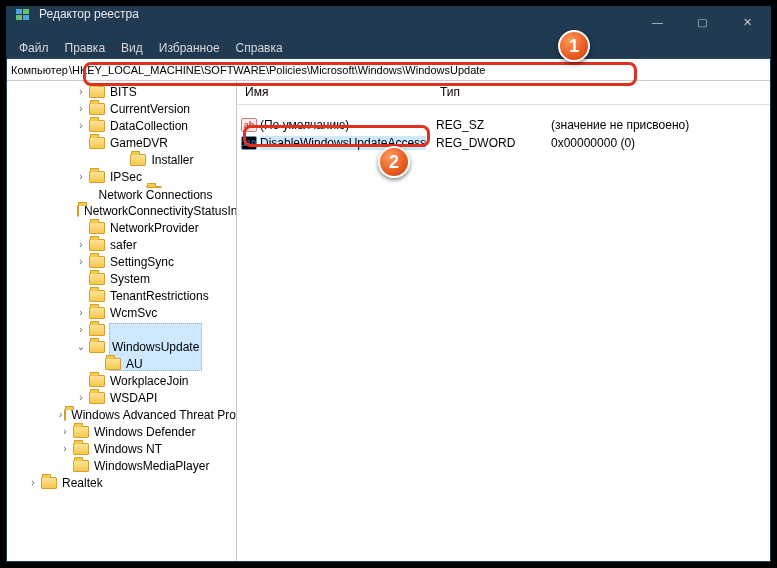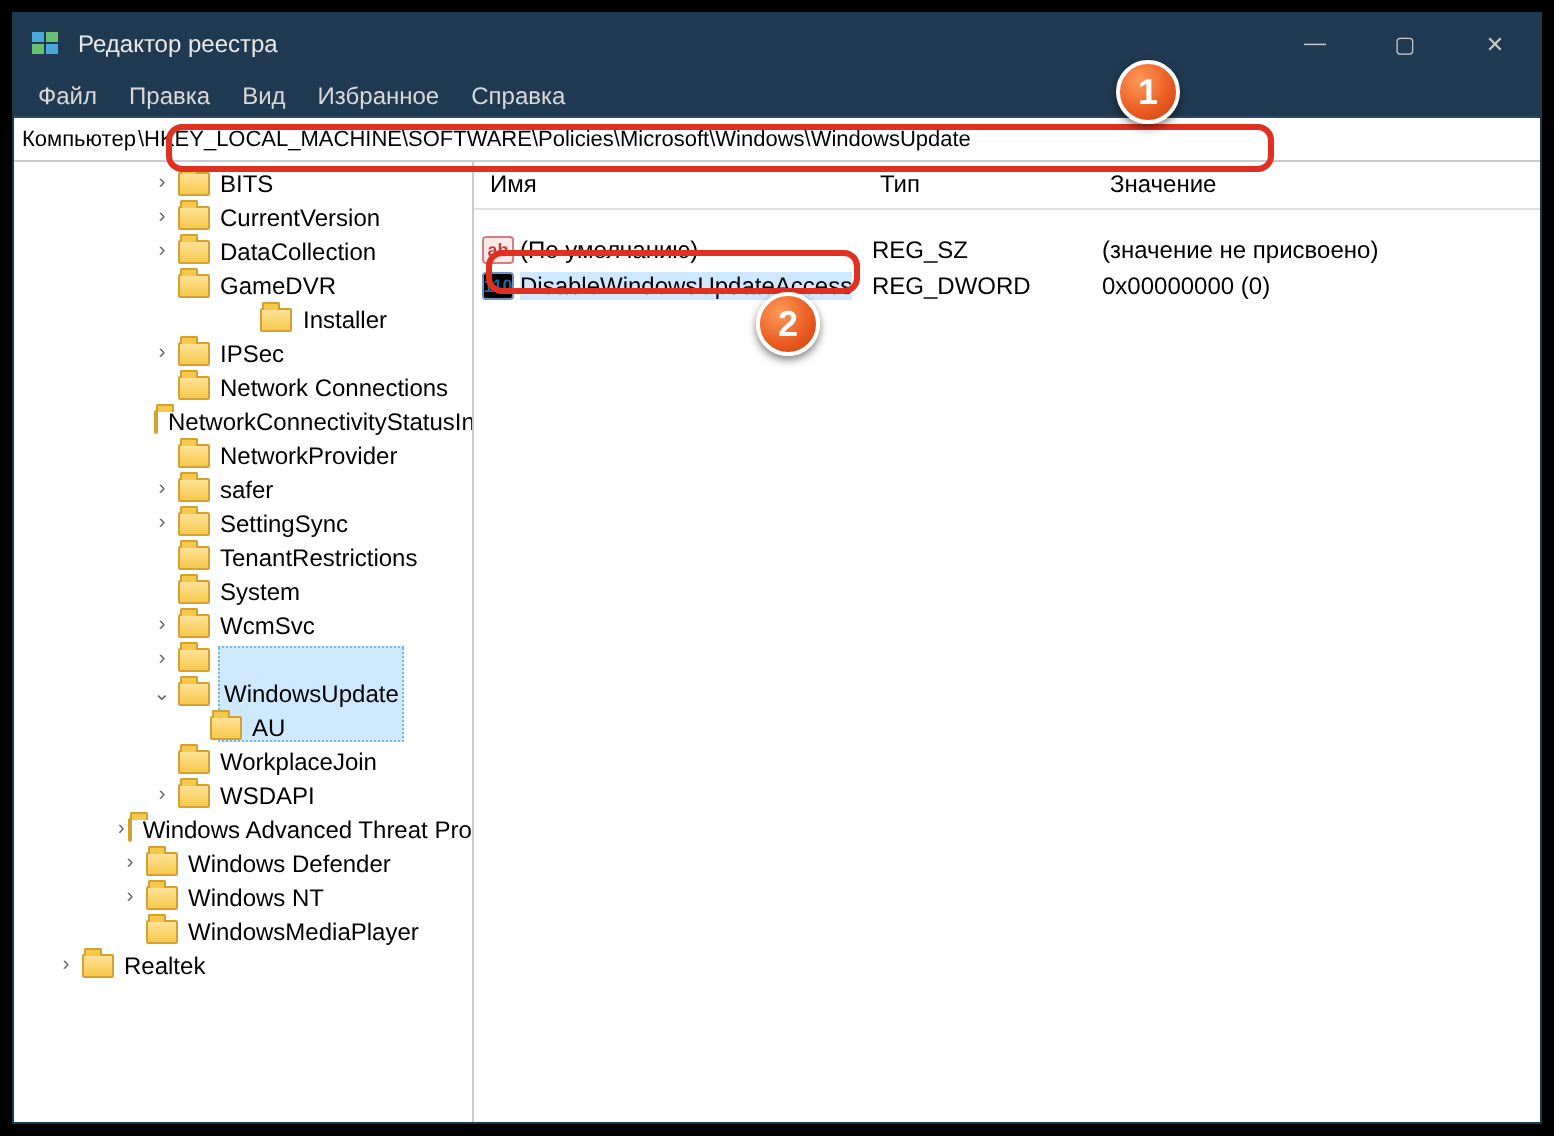--- a/index.html
+++ b/index.html
@@ -18,21 +18,21 @@
     background: #fff;
     display: flex;
     flex-direction: column;
     border: 1px solid #1a3a52;
   }
   .titlebar {
     height: 30px;
     background: #203a52;
     color: #fff;
     display: flex;
-    align-items: center;
+    align-items: flex-start;
     padding: 0 0 0 8px;
   }
   .titlebar .app-icon {
     width: 16px; height: 16px;
     margin-right: 8px;
     display: inline-flex;
     align-items: center; justify-content: center;
   }
   .titlebar .title { font-size: 12px; color: #e8e8e8; }
   .win-controls { margin-left: auto; display: flex; }
@@ -264,21 +264,21 @@
         <div class="tree-row" style="padding-left: 68px; justify-content: center;">
           <span class="expander"></span>
           <span class="folder"></span>
           <span class="label">Installer</span>
         </div>
         <div class="tree-row" style="padding-left: 68px;">
           <span class="expander">›</span>
           <span class="folder"></span>
           <span class="label">IPSec</span>
         </div>
-        <div class="tree-row" style="padding-left: 68px;">
+        <div class="tree-row" style="padding-left: 68px; flex-direction: column;">
           <span class="expander"></span>
           <span class="folder"></span>
           <span class="label">Network Connections</span>
         </div>
         <div class="tree-row" style="padding-left: 68px;">
           <span class="expander"></span>
           <span class="folder"></span>
           <span class="label">NetworkConnectivityStatusIndicator</span>
         </div>
         <div class="tree-row" style="padding-left: 68px;">
@@ -292,26 +292,26 @@
           <span class="label">safer</span>
         </div>
         <div class="tree-row" style="padding-left: 68px;">
           <span class="expander">›</span>
           <span class="folder"></span>
           <span class="label">SettingSync</span>
         </div>
         <div class="tree-row" style="padding-left: 68px;">
           <span class="expander"></span>
           <span class="folder"></span>
+          <span class="label">System</span>
+        </div>
+        <div class="tree-row" style="padding-left: 68px;">
+          <span class="expander"></span>
+          <span class="folder"></span>
           <span class="label">TenantRestrictions</span>
-        </div>
-        <div class="tree-row" style="padding-left: 68px;">
-          <span class="expander"></span>
-          <span class="folder"></span>
-          <span class="label">System</span>
         </div>
         <div class="tree-row" style="padding-left: 68px;">
           <span class="expander">›</span>
           <span class="folder"></span>
           <span class="label">WcmSvc</span>
         </div>
         <div class="tree-row" style="padding-left: 68px;">
           <span class="expander">›</span>
           <span class="folder"></span>
           <span class="label">Windows Search</span>
@@ -359,21 +359,20 @@
         <div class="tree-row" style="padding-left: 20px;">
           <span class="expander">›</span>
           <span class="folder"></span>
           <span class="label">Realtek</span>
         </div>
       </div>
     <div class="list">
       <div class="list-header">
         <div class="col-name">Имя</div>
         <div class="col-type">Тип</div>
-        <div class="col-value">Значение</div>
       </div>
       <div class="list-body" id="listbody">
           <div class="list-row">
             <div class="cell col-name">
               <span class="val-icon str">ab</span>
               <span class="txt">(По умолчанию)</span>
             </div>
             <div class="cell col-type">REG_SZ</div>
             <div class="cell col-value">(значение не присвоено)</div>
           </div>

